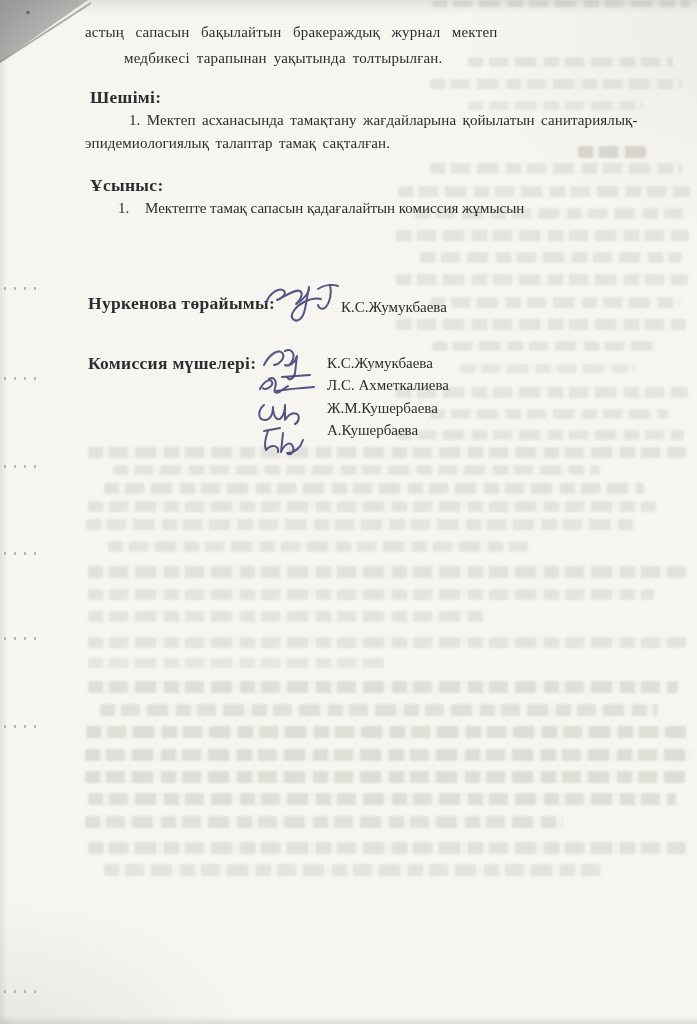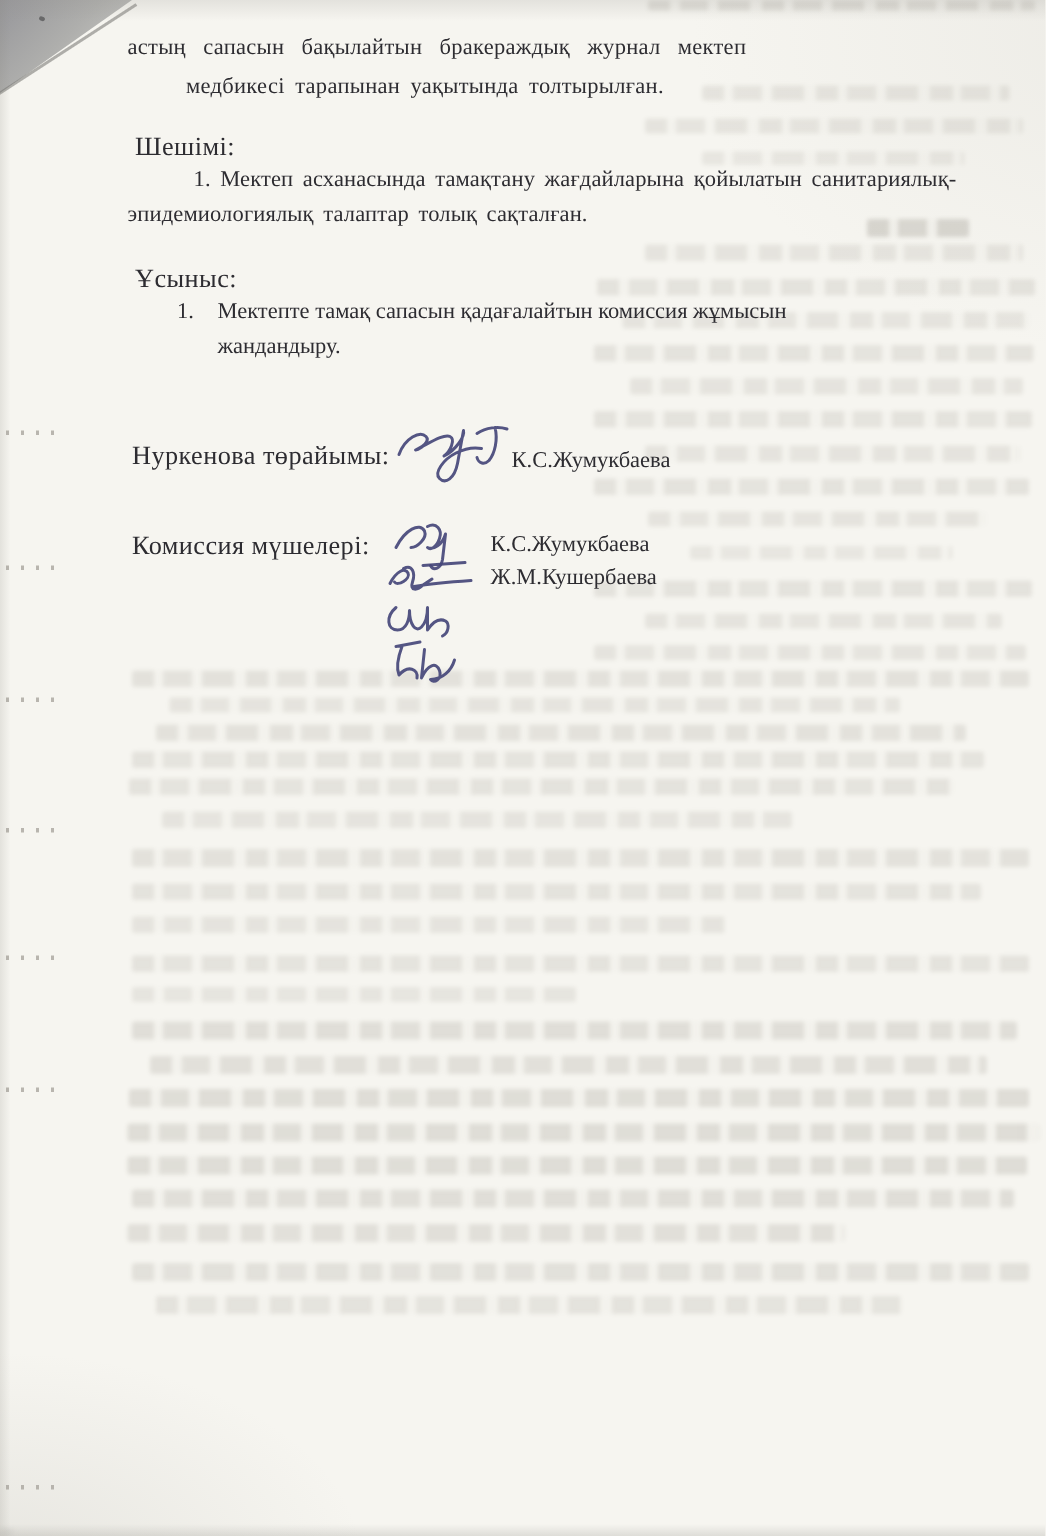--- a/index.html
+++ b/index.html
@@ -52,21 +52,21 @@
   .bleed{
     position:absolute;z-index:1;border-radius:2px;
     background:repeating-linear-gradient(90deg,
       rgba(118,112,100,0.85) 0 15px, rgba(118,112,100,0.12) 15px 21px,
       rgba(118,112,100,0.80) 21px 40px, rgba(118,112,100,0.10) 40px 47px,
       rgba(118,112,100,0.85) 47px 68px, rgba(118,112,100,0.12) 68px 76px);
     filter:blur(1.3px);
   }
   
   .txt{position:absolute;z-index:6;font-size:15px;line-height:23px;white-space:nowrap;}
-  .bold{font-weight:normal;}
+  .bold{font-weight:bold;}
   .intro-l1{word-spacing:7.5px;letter-spacing:0.2px;}
   .intro-l2{word-spacing:3px;letter-spacing:0.2px;margin-left:39px;}
   .body-line{word-spacing:2.5px;letter-spacing:0.1px;}
   .heading{font-size:17.5px;letter-spacing:0.3px;}
   .item-row{display:flex;z-index:6;position:absolute;}
   .item-num{width:27px;flex:0 0 auto;}
   .sig-svg{position:absolute;z-index:7;}
   .sig-svg path{fill:none;stroke:#45477a;stroke-width:2;stroke-linecap:round;stroke-linejoin:round;opacity:0.92;}
   .name-col{line-height:22.4px;}
 </style>
@@ -127,41 +127,42 @@
     <div class="dotrow" style="left: 4px; top: 637px;"></div>
     <div class="dotrow" style="left: 4px; top: 725px;"></div>
     <div class="dotrow" style="left: 4px; top: 990px;"></div>
   </div>
 
 <div class="txt intro-l1" style="left:85px;top:21px;">астың сапасын бақылайтын бракераждық журнал мектеп</div>
 <div class="txt intro-l2" style="left:85px;top:47px;">медбикесі тарапынан уақытында толтырылған.</div>
 
 <div class="txt bold heading" style="left:90px;top:86px;">Шешімі:</div>
 <div class="txt body-line" style="left:85px;top:109px;margin-left:44px;">1. Мектеп асханасында тамақтану жағдайларына қойылатын санитариялық-</div>
-<div class="txt body-line" style="left:85px;top:132px;">эпидемиологиялық талаптар толық сақталған.</div>
+<div class="txt body-line" style="left:85px;top:132px;">эпидемиологиялық талаптар тамақ сақталған.</div>
 
 <div class="txt bold heading" style="left:90px;top:174px;">Ұсыныс:</div>
 <div class="item-row txt" style="left:118px;top:197px;">
   <span class="item-num">1.</span>
   <span>
     <span style="display:block;">Мектепте тамақ сапасын қадағалайтын комиссия жұмысын</span>
-    <span style="display:block;">жандандыру.</span>
   </span>
 </div>
 
 <div class="txt bold heading" style="left:88px;top:292px;">Нуркенова төрайымы:</div>
 <svg class="sig-svg" style="left:260px;top:277px;" width="86" height="52" viewBox="0 0 86 52">
   <path d="M6 26 C10 15 20 10 24 14 C27 17 21 22 17 23 C27 18 36 12 40 14 C44 16 40 24 36 27 C44 23 50 14 49 10 L45 32 C43 42 37 46 33 42 C29 38 36 29 44 25 C50 22 56 21 61 22"></path>
   <path d="M58 12 C64 8 72 7 78 9 M70 8 C72 16 70 25 66 30 C63 33 59 32 58 28"></path>
 </svg>
 <div class="txt" style="left:341px;top:296px;">К.С.Жумукбаева</div>
 
 <div class="txt bold heading" style="left:88px;top:352px;">Комиссия мүшелері:</div>
 <svg class="sig-svg" style="left:252px;top:343px;" width="84" height="114" viewBox="0 0 84 114">
   <path d="M12 22 C18 10 28 5 31 11 C33 16 26 22 22 22 M33 8 C39 5 43 10 41 16 C39 22 35 24 33 22 C37 24 43 20 45 13 L43 30 C42 36 37 38 35 34"></path>
   <path d="M30 34 L58 32 M8 46 C12 38 18 35 20 39 C22 43 13 48 11 45 M17 36 C23 33 25 39 23 45 C21 51 26 51 30 47 L36 43 M24 48 C36 46 48 45 62 44"></path>
   <path d="M12 62 C5 68 6 77 13 77 C19 77 21 70 21 64 C21 73 25 79 29 75 C32 72 33 66 33 62 L33 77 C37 71 41 69 45 71 C48 73 47 79 43 81"></path>
   <path d="M12 88 L28 85 M16 88 C13 96 12 102 14 107 C20 100 27 103 26 109 M31 90 L29 109 C33 100 39 98 41 104 C43 110 37 113 35 110 C43 110 49 104 51 97"></path>
 </svg>
 <div class="txt name-col" style="left:327px;top:352px;">
   <div>К.С.Жумукбаева</div>
+  <div>Л.С. Ахметкалиева</div>
   <div>Ж.М.Кушербаева</div>
+  <div>А.Кушербаева</div>
 </div>
 
 </body></html>

